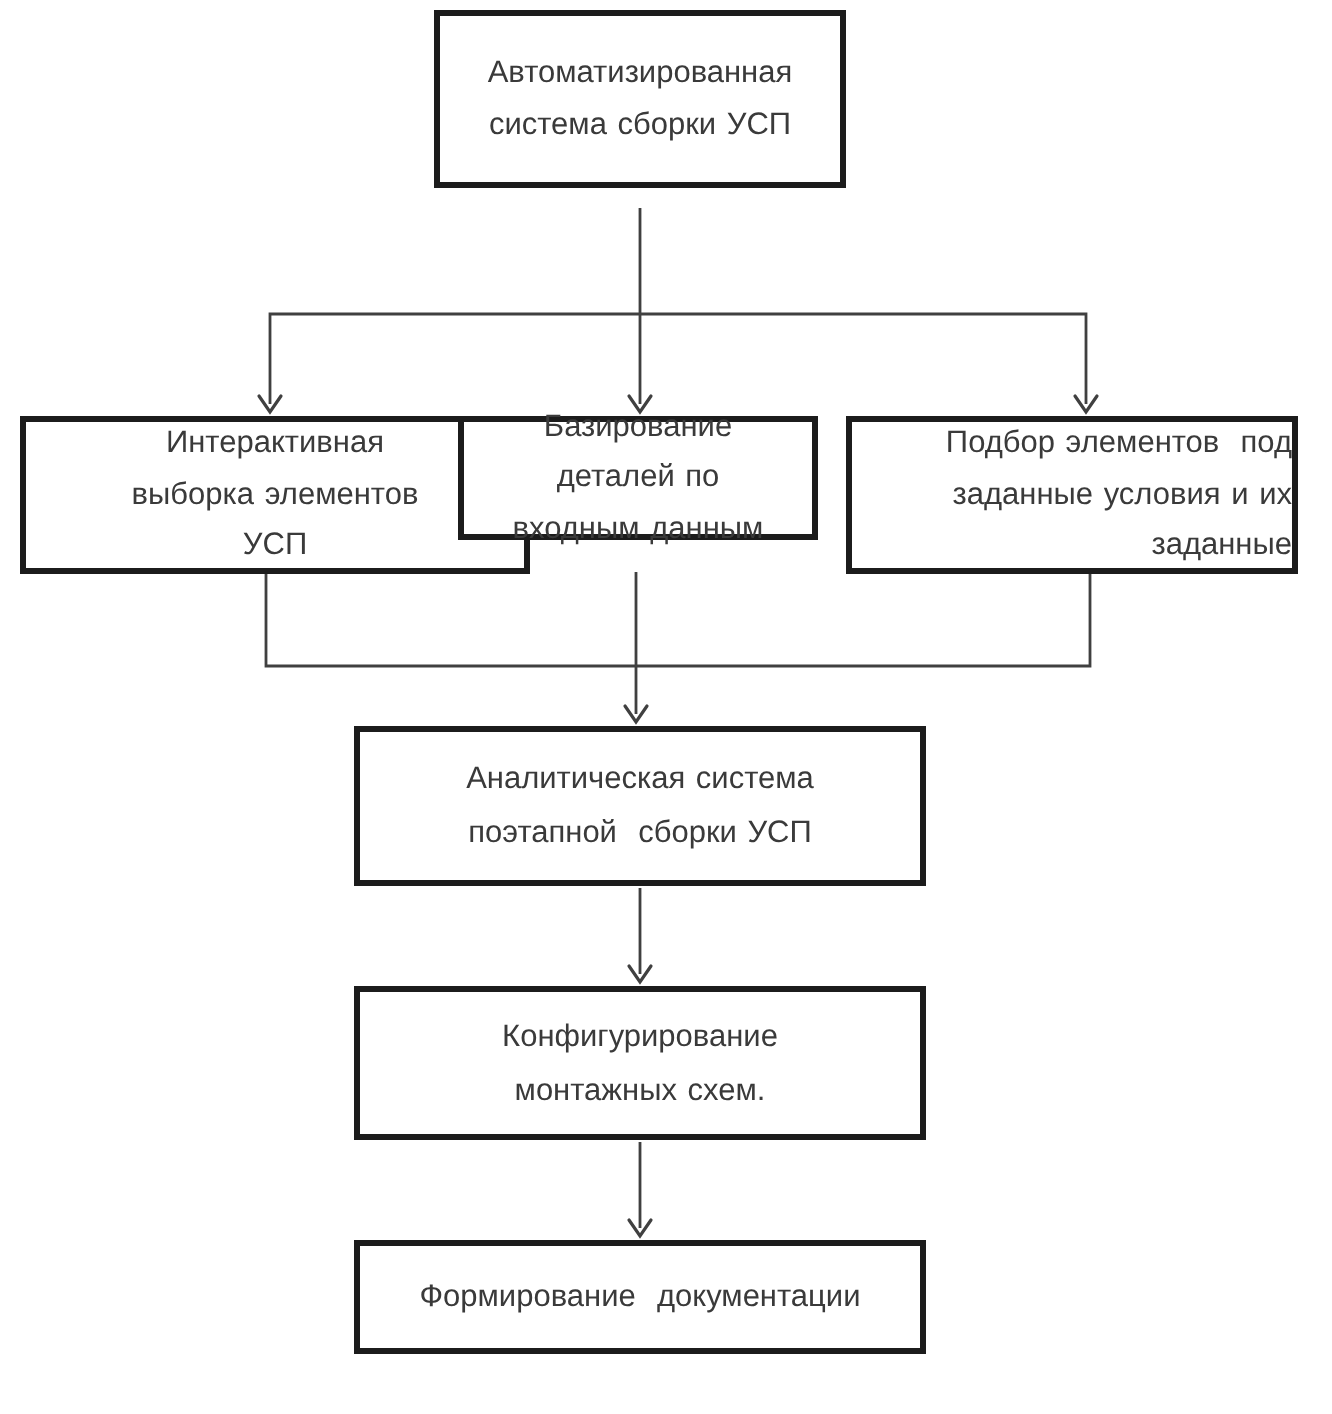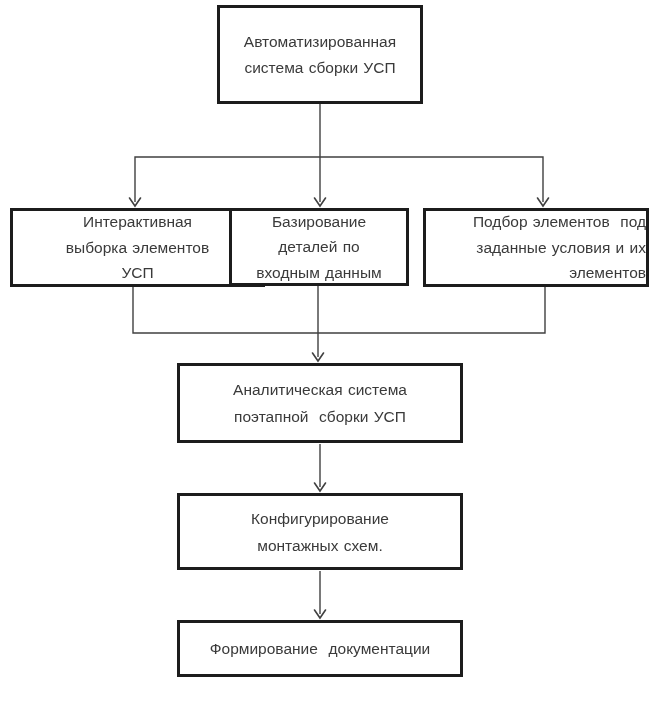--- a/index.html
+++ b/index.html
@@ -44,23 +44,23 @@
     display: flex;
     flex-direction: column;
     align-items: center;
     justify-content: center;
     text-align: center;
     color: var(--text);
     font-size: 15.5px;
     word-spacing: 1px;
   }
   .box .line { white-space: pre; }
-  .box-1 { left: 217px; top: 5px;   width: 206px; height: 99px; line-height: 26px; }
+  .box-1 { left: 217px; top: 5px;   width: 206px; height: 89px; line-height: 26px; }
   .box-2 { left: 10px;  top: 208px; width: 255px; height: 79px; line-height: 25.5px; }
-  .box-3 { left: 229px; top: 208px; width: 180px; height: 78px; line-height: 25.5px; }
+  .box-3 { left: 229px; top: 208px; width: 180px; height: 62px; line-height: 25.5px; }
   .box-4 { left: 423px; top: 208px; width: 226px; height: 79px; line-height: 25.5px; align-items: flex-end; }
   .box-5 { left: 177px; top: 363px; width: 286px; height: 80px; line-height: 27px; }
   .box-6 { left: 177px; top: 493px; width: 286px; height: 77px; line-height: 27px; }
   .box-7 { left: 177px; top: 620px; width: 286px; height: 57px; }
 </style>
 </head>
 <body>
 
 <div class="canvas">
 
@@ -97,21 +97,21 @@
 
   <div class="box box-3">
     <div class="line">Базирование</div>
     <div class="line">деталей по</div>
     <div class="line">входным данным</div>
   </div>
 
   <div class="box box-4">
     <div class="line">Подбор элементов  под</div>
     <div class="line">заданные условия и их</div>
-    <div class="line">элементов</div>
+    <div class="line">заданные</div>
   </div>
 
   <div class="box box-6">
     <div class="line">Конфигурирование</div>
     <div class="line">монтажных схем.</div>
   </div>
 
   <div class="box box-5">
     <div class="line">Аналитическая система</div>
     <div class="line">поэтапной  сборки УСП</div>

